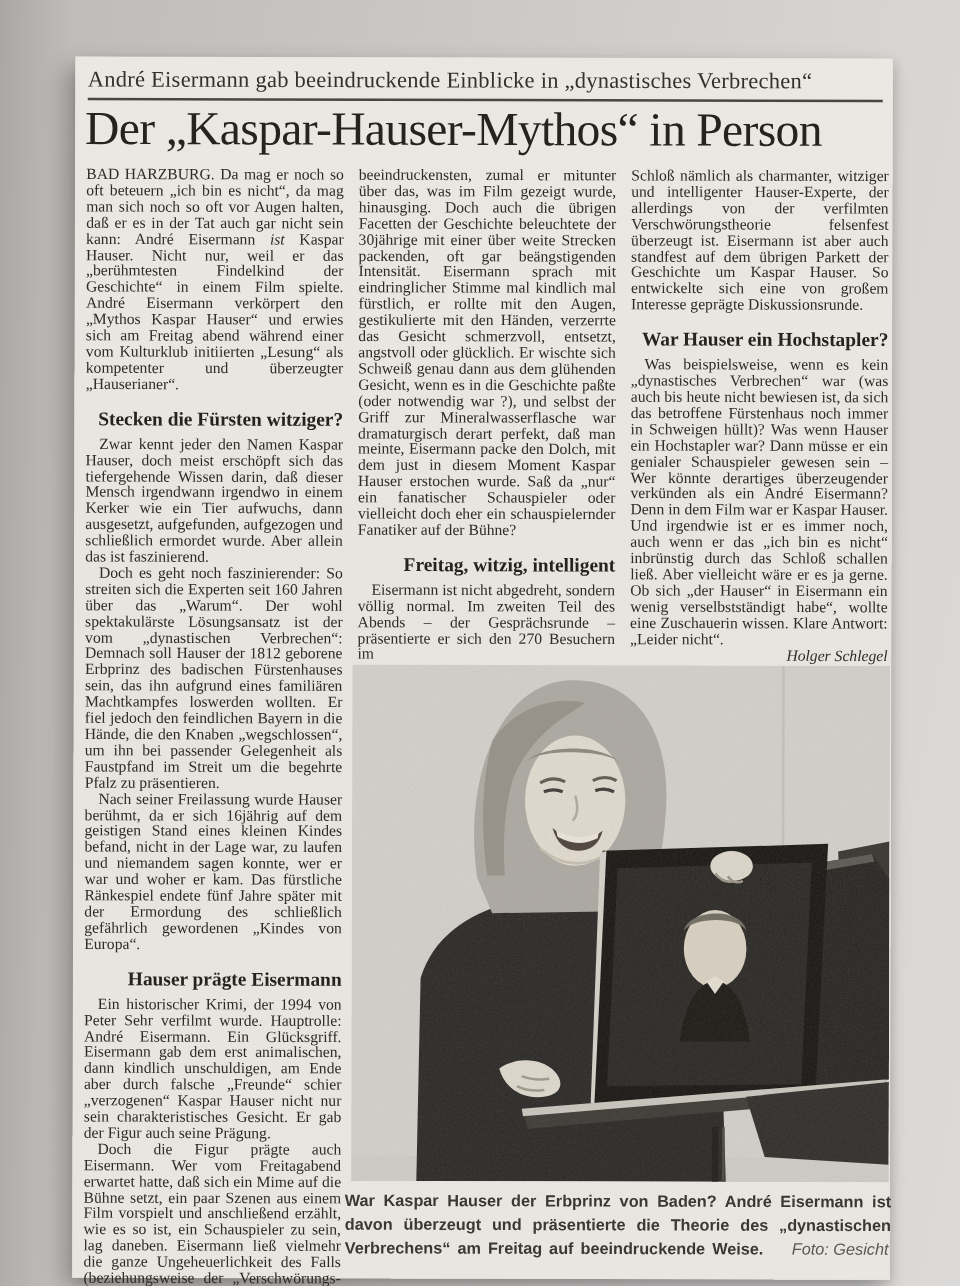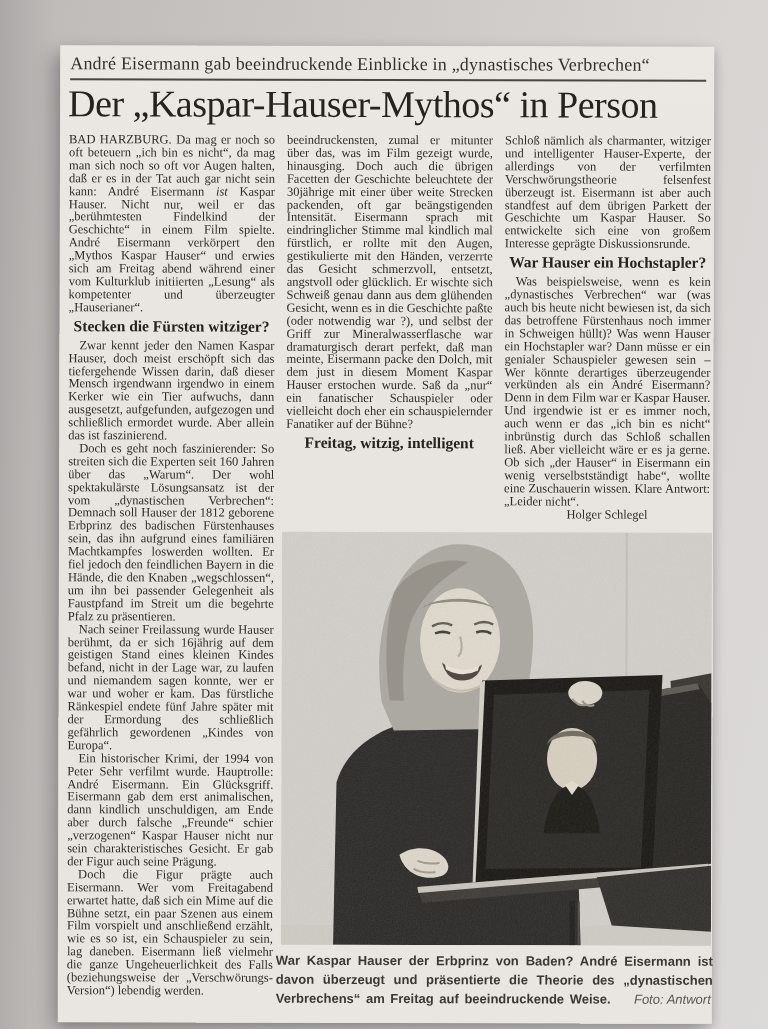--- a/index.html
+++ b/index.html
@@ -30,24 +30,24 @@
     font-size:12.5px;line-height:12.9px;color:#2e2b27;
     -webkit-hyphens:auto;hyphens:auto;
   }
   .col1{left:9px;}
   .col2{left:227px;}
   .col3{left:445px;}
   .p{margin:0;text-indent:11px;}
   .p.noindent{text-indent:0;}
   .subhead{
     font-weight:bold;font-size:15.5px;line-height:17px;
-    margin:3px 0 5px 0;text-align:center;color:#26231f;
+    margin:13px 0 5px 0;text-align:right;color:#26231f;
   }
   .em{font-style:italic;}
-  .byline{text-align:center;margin-top:1px;}
+  .byline{font-style:italic;text-align:right;margin-top:1px;}
   .figure{
     position:absolute;left:223px;top:486px;width:430px;height:413px;
     background:#d7d4cf;overflow:hidden;
   }
   .figure svg{display:block;width:100%;height:100%;}
   .caption{
     position:relative;position:absolute;left:218px;top:905px;width:437px;
     font-family:"Liberation Sans", sans-serif;font-weight:bold;
     font-size:13px;line-height:19px;color:#3b3834;text-align:justify;word-spacing:2px;
   }
@@ -64,28 +64,30 @@
   <div class="kicker">André Eisermann gab beeindruckende Einblicke in „dynastisches Verbrechen“</div>
 
   <h1 class="headline" style="font-weight:normal;margin:0;">Der „Kaspar-Hauser-Mythos“ in Person</h1>
 
   <div class="col col1">
     <p class="p noindent"><span>BAD HARZBURG. Da mag er noch so oft beteuern „ich bin es nicht“, da mag man sich noch so oft vor Augen halten, daß er es in der Tat auch gar nicht sein kann: André Eisermann </span><span class="em">ist</span><span> Kaspar Hauser. Nicht nur, weil er das „berühmtesten Findelkind der Geschichte“ in einem Film spielte. André Eisermann verkörpert den „Mythos Kaspar Hauser“ und erwies sich am Freitag abend während einer vom Kulturklub initiierten „Lesung“ als kompetenter und überzeugter „Hauserianer“.</span></p>
     <div class="subhead">Stecken die Fürsten witziger?</div>
     <p class="p">Zwar kennt jeder den Namen Kaspar Hauser, doch meist erschöpft sich das tiefergehende Wissen darin, daß dieser Mensch irgendwann irgendwo in einem Kerker wie ein Tier aufwuchs, dann ausgesetzt, aufgefunden, aufgezogen und schließlich ermordet wurde. Aber allein das ist faszinierend.</p>
     <p class="p">Doch es geht noch faszinierender: So streiten sich die Experten seit 160 Jahren über das „Warum“. Der wohl spektakulärste Lösungsansatz ist der vom „dynastischen Verbrechen“: Demnach soll Hauser der 1812 geborene Erbprinz des badischen Fürstenhauses sein, das ihn aufgrund eines familiären Machtkampfes loswerden wollten. Er fiel jedoch den feindlichen Bayern in die Hände, die den Knaben „wegschlossen“, um ihn bei passender Gelegenheit als Faustpfand im Streit um die begehrte Pfalz zu präsentieren.</p>
     <p class="p">Nach seiner Freilassung wurde Hauser berühmt, da er sich 16jährig auf dem geistigen Stand eines kleinen Kindes befand, nicht in der Lage war, zu laufen und niemandem sagen konnte, wer er war und woher er kam. Das fürstliche Ränkespiel endete fünf Jahre später mit der Ermordung des schließlich gefährlich gewordenen „Kindes von Europa“.</p>
+    <div class="subhead">Hauser prägte Eisermann</div>
     <p class="p">Ein historischer Krimi, der 1994 von Peter Sehr verfilmt wurde. Hauptrolle: André Eisermann. Ein Glücksgriff. Eisermann gab dem erst animalischen, dann kindlich unschuldigen, am Ende aber durch falsche „Freunde“ schier „verzogenen“ Kaspar Hauser nicht nur sein charakteristisches Gesicht. Er gab der Figur auch seine Prägung.</p>
     <p class="p">Doch die Figur prägte auch Eisermann. Wer vom Freitagabend erwartet hatte, daß sich ein Mime auf die Bühne setzt, ein paar Szenen aus einem Film vorspielt und anschließend erzählt, wie es so ist, ein Schauspieler zu sein, lag daneben. Eisermann ließ vielmehr die ganze Ungeheuerlichkeit des Falls (beziehungsweise der „Verschwörungs-Version“) lebendig werden.</p>
 
   </div>
 
   <div class="col col2">
     <p class="p noindent">beeindruckensten, zumal er mitunter über das, was im Film gezeigt wurde, hinausging. Doch auch die übrigen Facetten der Geschichte beleuchtete der 30jährige mit einer über weite Strecken packenden, oft gar beängstigenden Intensität. Eisermann sprach mit eindringlicher Stimme mal kindlich mal fürstlich, er rollte mit den Augen, gestikulierte mit den Händen, verzerrte das Gesicht schmerzvoll, entsetzt, angstvoll oder glücklich. Er wischte sich Schweiß genau dann aus dem glühenden Gesicht, wenn es in die Geschichte paßte (oder notwendig war ?), und selbst der Griff zur Mineralwasserflasche war dramaturgisch derart perfekt, daß man meinte, Eisermann packe den Dolch, mit dem just in diesem Moment Kaspar Hauser erstochen wurde. Saß da „nur“ ein fanatischer Schauspieler oder vielleicht doch eher ein schauspielernder Fanatiker auf der Bühne?</p>
     <div class="subhead">Freitag, witzig, intelligent</div>
+    <p class="p">Eisermann ist nicht abgedreht, sondern völlig normal. Im zweiten Teil des Abends – der Gesprächsrunde – präsentierte er sich den 270 Besuchern im</p>
   </div>
 
   <div class="col col3">
     <p class="p noindent">Schloß nämlich als charmanter, witziger und intelligenter Hauser-Experte, der allerdings von der verfilmten Verschwörungstheorie felsenfest überzeugt ist. Eisermann ist aber auch standfest auf dem übrigen Parkett der Geschichte um Kaspar Hauser. So entwickelte sich eine von großem Interesse geprägte Diskussionsrunde.</p>
     <div class="subhead">War Hauser ein Hochstapler?</div>
     <p class="p">Was beispielsweise, wenn es kein „dynastisches Verbrechen“ war (was auch bis heute nicht bewiesen ist, da sich das betroffene Fürstenhaus noch immer in Schweigen hüllt)? Was wenn Hauser ein Hochstapler war? Dann müsse er ein genialer Schauspieler gewesen sein – Wer könnte derartiges überzeugender verkünden als ein André Eisermann? Denn in dem Film war er Kaspar Hauser. Und irgendwie ist er es immer noch, auch wenn er das „ich bin es nicht“ inbrünstig durch das Schloß schallen ließ. Aber vielleicht wäre er es ja gerne. Ob sich „der Hauser“ in Eisermann ein wenig verselbstständigt habe“, wollte eine Zuschauerin wissen. Klare Antwort: „Leider nicht“.</p>
     <div class="byline">Holger Schlegel</div>
   </div>
 
   <div class="figure">
@@ -146,16 +148,16 @@
       <rect x="296" y="368" width="2" height="44" fill="#4a4742"></rect>
 
       <path d="M315,344 L429,332 L429,398 L330,392 Z" fill="#2c2a27"></path>
 
       <rect width="429" height="412" filter="url(#grain)"></rect>
     </svg>
   </div>
 
   <div class="caption">
     <span>War Kaspar Hauser der Erbprinz von Baden? André Eisermann ist davon überzeugt und präsentierte die Theorie des „dynastischen Verbrechens“ am Freitag auf beeindruckende Weise.</span>
-    <span class="credit">Foto: Antwort</span>
+    <span class="credit">Foto: Gesicht</span>
   </div>
 
 </div>
 
 </body></html>

